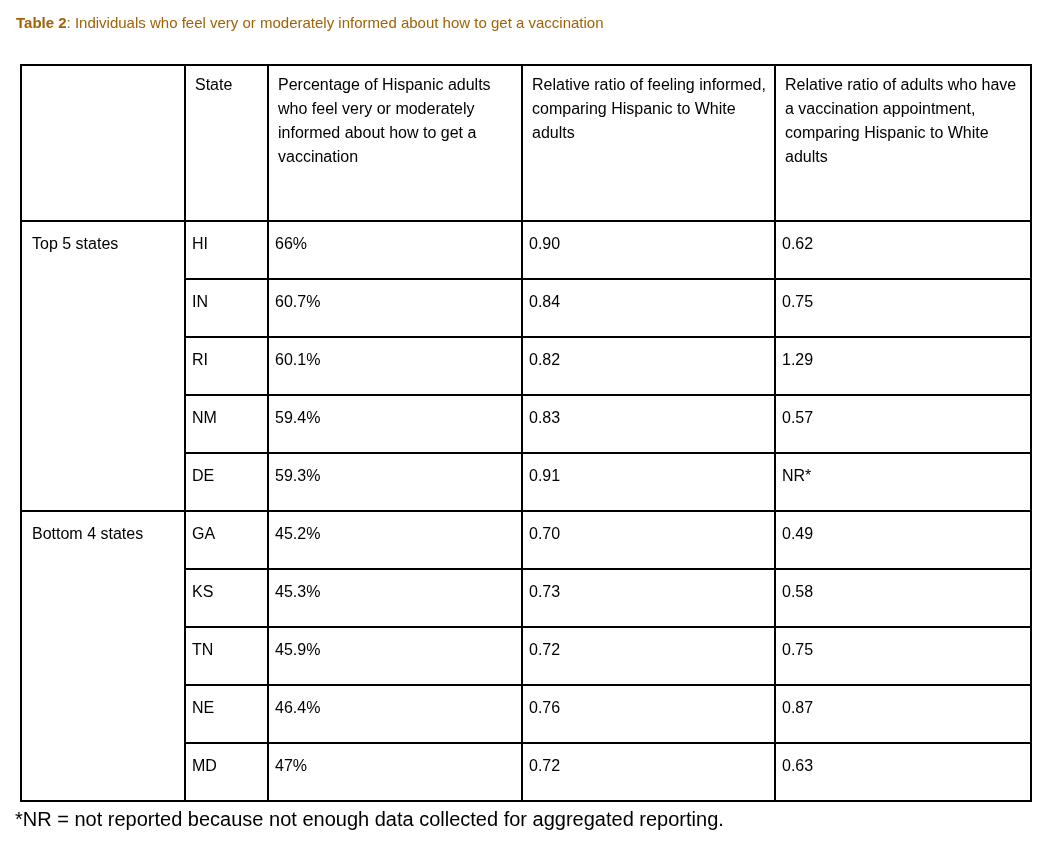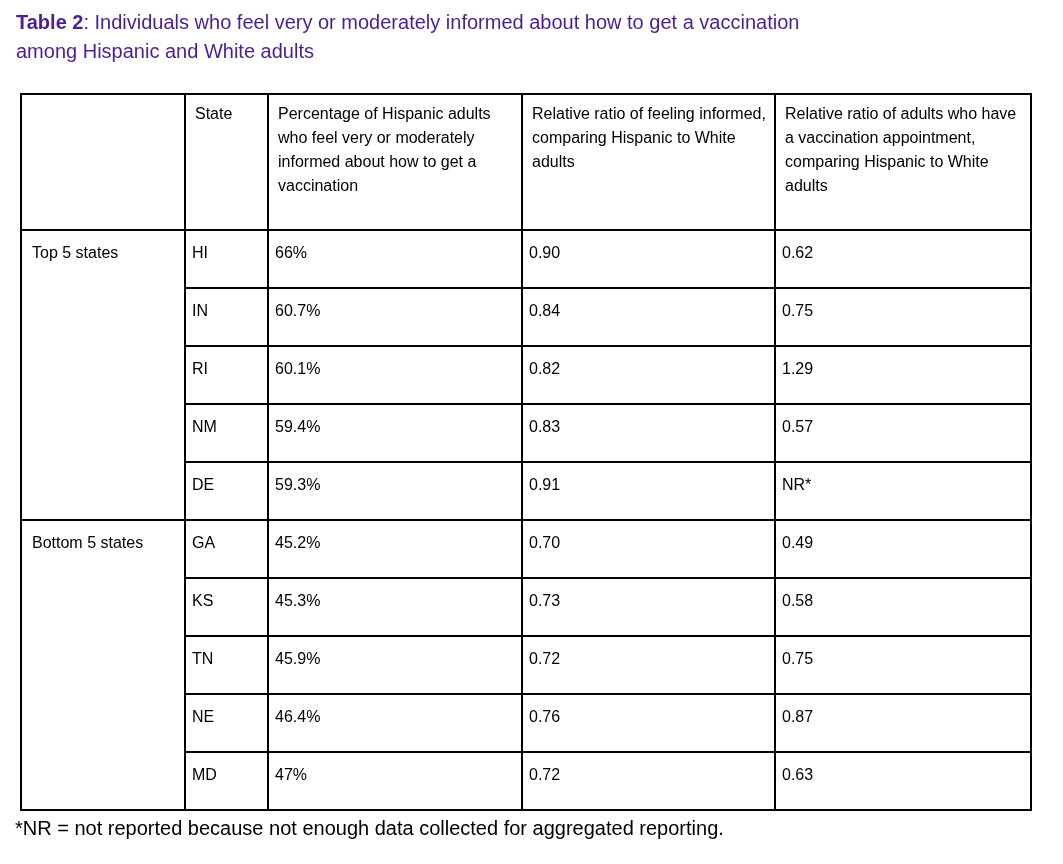--- a/index.html
+++ b/index.html
@@ -13,23 +13,23 @@
     color: #000000;
   }
   .page {
     position: relative;
     width: 1063px;
     height: 864px;
     background: #ffffff;
   }
   .caption {
     margin: 8px 14px 0 16px;
-    font-size: 20px;
+    font-size: 15px;
     line-height: 29px;
-    color: #4c1d95;
+    color: #a16207;
   }
   .caption strong { font-weight: bold; }
   table.data-table {
     border-collapse: collapse;
     table-layout: fixed;
     margin: 27px 0 0 20px;
     width: 1010px;
   }
   table.data-table col.c-group { width: 164px; }
   table.data-table col.c-state { width: 83px; }
@@ -38,21 +38,21 @@
   table.data-table col.c-ra    { width: 256px; }
   table.data-table th,
   table.data-table td {
     border: 2px solid #000000;
     vertical-align: top;
     font-size: 16px;
     font-weight: normal;
     background: #ffffff;
     overflow: hidden;
   }
-  tr.header-row { height: 136px; }
+  tr.header-row { height: 156px; }
   tr.header-row th {
     text-align: left;
     padding: 7px 8px 7px 9px;
     line-height: 24px;
   }
   tr.data-row { height: 58px; }
   tr.data-row td {
     padding: 12px 6px 6px 6px;
     line-height: 20px;
   }
@@ -66,21 +66,21 @@
     font-size: 20px;
     line-height: 24px;
     color: #000000;
   }
 </style>
 </head>
 <body>
 
 <div class="page">
 
-  <p class="caption"><strong>Table 2</strong><span>: Individuals who feel very or moderately informed about how to get a vaccination</span><br><span>among Hispanic and White adults</span></p>
+  <p class="caption"><strong>Table 2</strong><span>: Individuals who feel very or moderately informed about how to get a vaccination</span><br></p>
 
   <table class="data-table">
     <colgroup>
       <col class="c-group">
         <col class="c-state">
         <col class="c-pct">
         <col class="c-ri">
         <col class="c-ra">
     </colgroup>
 
@@ -119,21 +119,21 @@
       <td>0.57</td>
     </tr>
     <tr class="data-row">
       <td>DE</td>
       <td>59.3%</td>
       <td>0.91</td>
       <td>NR*</td>
     </tr>
 
     <tr class="data-row">
-      <td class="group-cell" rowspan="5">Bottom 5 states</td>
+      <td class="group-cell" rowspan="5">Bottom 4 states</td>
       <td>GA</td>
       <td>45.2%</td>
       <td>0.70</td>
       <td>0.49</td>
     </tr>
     <tr class="data-row">
       <td>KS</td>
       <td>45.3%</td>
       <td>0.73</td>
       <td>0.58</td>

